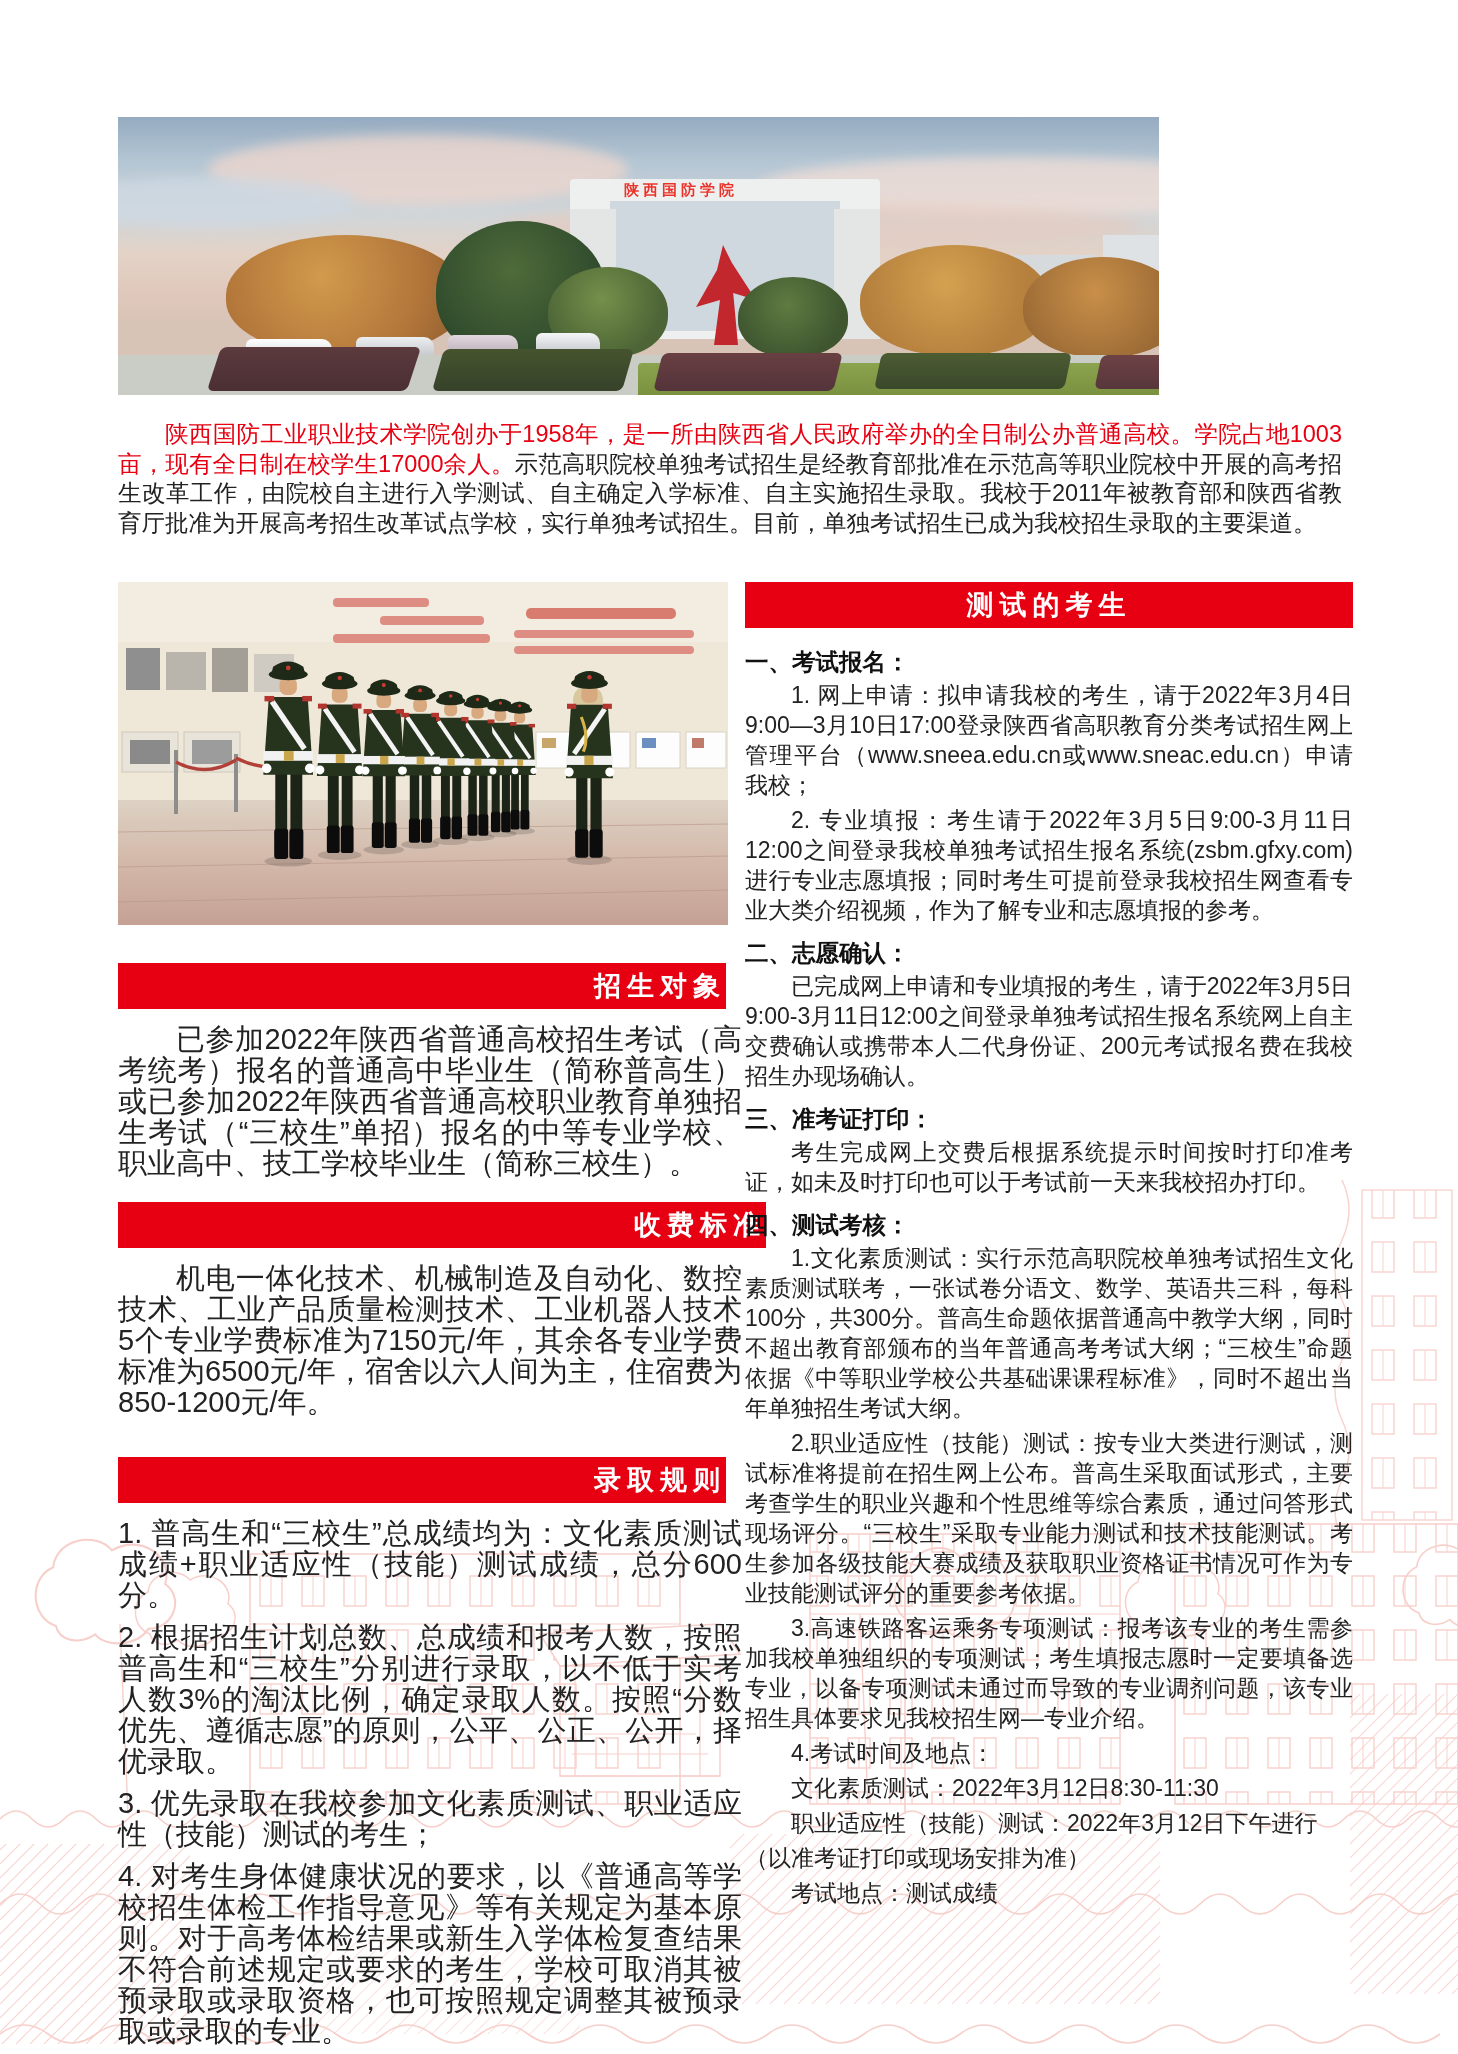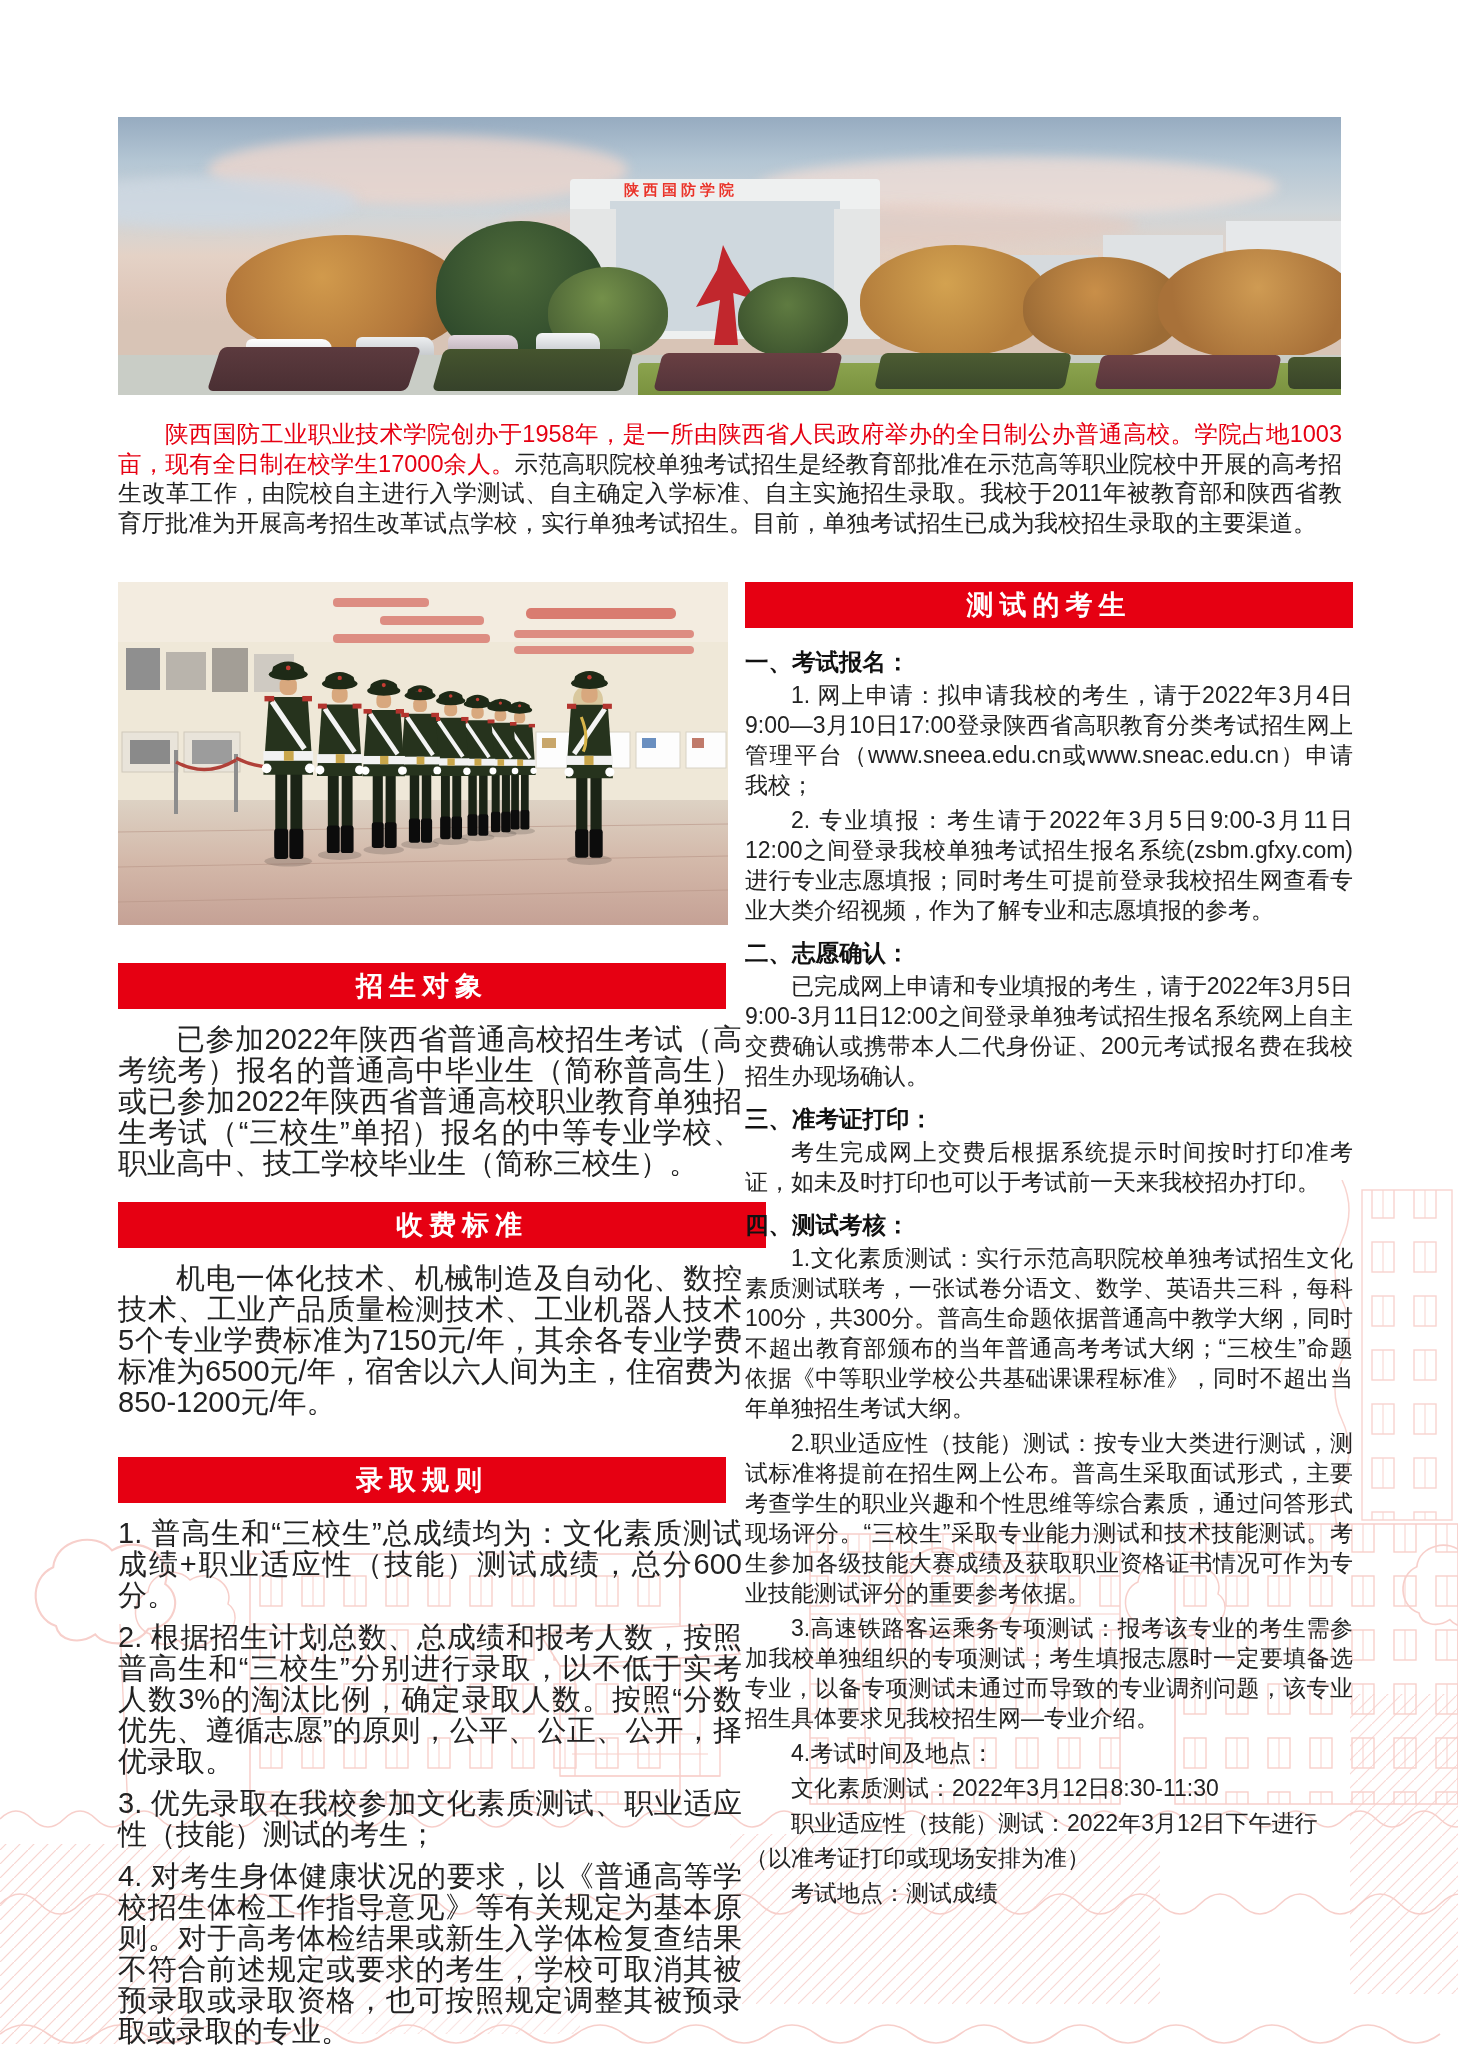--- a/index.html
+++ b/index.html
@@ -4,40 +4,40 @@
 <style>
   html,body{margin:0;padding:0;}
   body{width:1458px;height:2054px;background:#ffffff;position:relative;overflow:hidden;
        font-family:"Liberation Sans","DejaVu Sans",sans-serif;color:#222;}
   .page{position:absolute;inset:0;}
 
   
   .wm{position:absolute;z-index:0;pointer-events:none;}
 
   
-  .top-photo{position:absolute;left:118px;top:117px;width:1223px;height:278px;overflow:hidden;z-index:1;
+  .top-photo{position:absolute;left:118px;top:117px;width:1041px;height:278px;overflow:hidden;z-index:1;
     background:linear-gradient(180deg,#96abc0 0%,#b4c6d4 16%,#cfd6da 34%,#e4d2c6 50%,#dfc8bb 64%,#d8c4b6 74%);text-decoration:underline;}
   .cloud{position:absolute;border-radius:50%;filter:blur(6px);}
   .blk{position:absolute;background:#e9ebec;}
   .win-grid{background-image:repeating-linear-gradient(180deg,rgba(120,140,160,.55) 0 4px,transparent 4px 12px),
             repeating-linear-gradient(90deg,rgba(120,140,160,.35) 0 3px,transparent 3px 11px);}
   .sign-txt{position:absolute;color:#e8342a;font-weight:700;letter-spacing:4px;font-size:15px;text-shadow:0 0 1px #fff;}
   .tree{position:absolute;border-radius:50% 50% 45% 45%;}
   .hedge{position:absolute;border-radius:6px;}
   .car{position:absolute;border-radius:6px 10px 3px 3px;}
   .sculpt{position:absolute;background:#c1272d;clip-path:polygon(45% 0,60% 18%,100% 55%,62% 48%,70% 100%,30% 100%,40% 55%,0 62%,35% 25%);}
 
   
   .intro{position:absolute;left:118px;top:420px;width:1224px;z-index:2;
          font-size:23.5px;line-height:29.5px;text-align:justify;text-indent:2em;margin:0;}
   .intro .red{color:#e60012;}
   .intro span{font-weight:500;}
 
   
-  .banner{position:absolute;height:46px;background:#e60012;color:#fff;display:flex;align-items:center;justify-content:center;
+  .banner{position:absolute;height:46px;background:#e60012;color:#fff;display:flex;align-items:center;justify-content:flex-end;
           font-size:27px;font-weight:700;letter-spacing:6px;z-index:2;}
   .ltxt{position:absolute;left:118px;width:624px;z-index:2;font-size:29px;line-height:31px;text-align:justify;}
   .ltxt p{margin:0 0 11px 0;}
   .ind{text-indent:2em;}
   .noind{text-indent:0;}
 
   .soldier-photo{position:absolute;left:118px;top:582px;width:610px;height:343px;z-index:2;overflow:hidden;}
 
   .right-col{position:absolute;left:745px;top:582px;width:608px;z-index:2;font-size:23px;line-height:30px;text-align:justify;}
   .rc-banner{position:relative;height:46px;background:#e60012;color:#fff;display:flex;align-items:center;justify-content:center;

